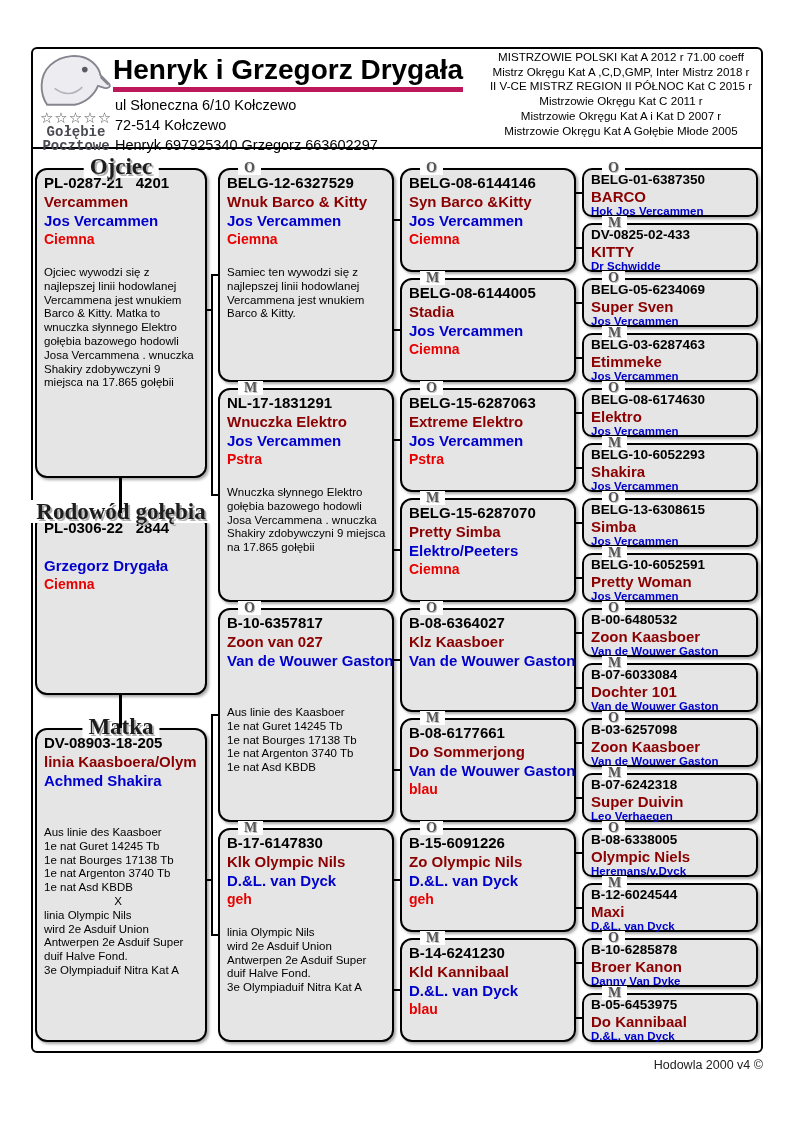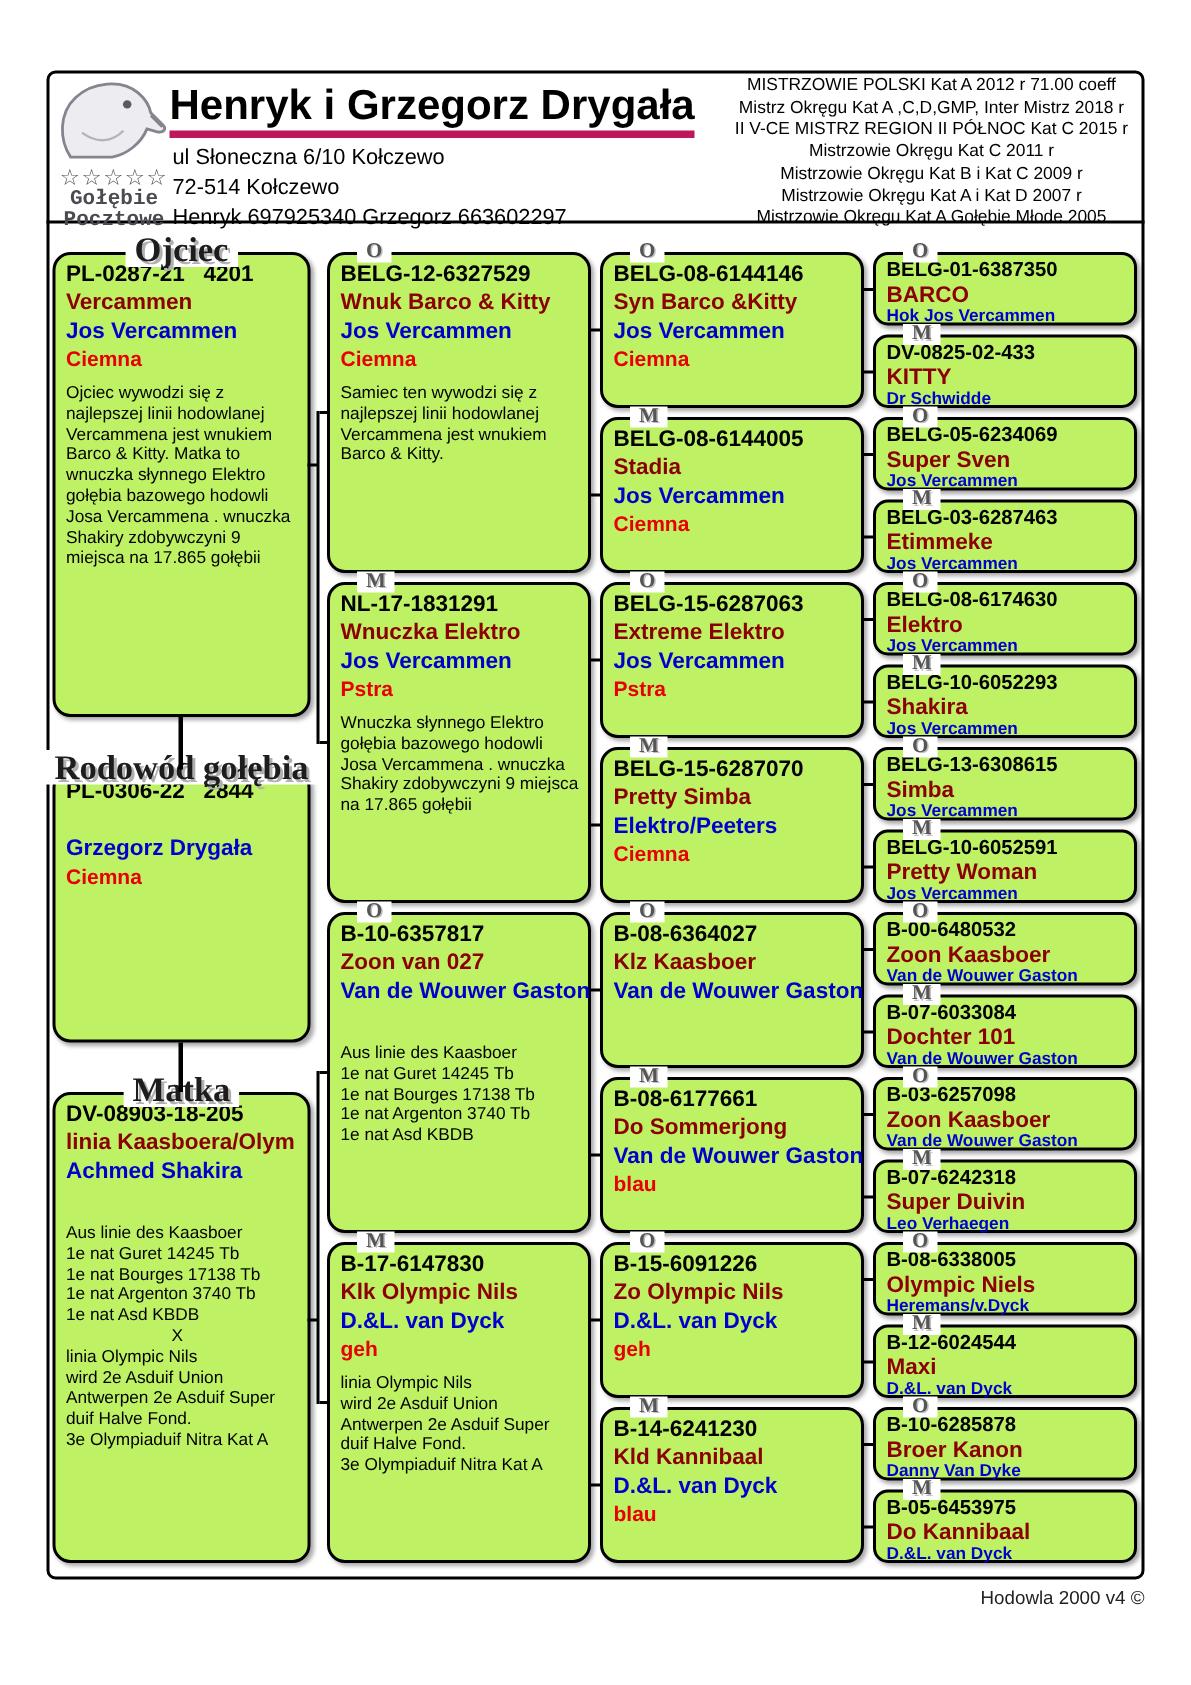--- a/index.html
+++ b/index.html
@@ -13,33 +13,33 @@
   .logo{position:absolute;left:36px;top:52px;width:80px;text-align:center;line-height:1;}
   .logo .stars{font-size:15px;color:#555;letter-spacing:1px;margin-top:1px;}
   .logo .brand{font-family:Liberation Mono, monospace;font-weight:bold;font-size:14px;color:#4a4a52;}
   .owner-name{position:absolute;left:113px;top:54px;font-size:28px;font-weight:bold;
               border-bottom:5px solid #be185d;padding-bottom:1px;white-space:nowrap;text-align:center;}
   .address{position:absolute;left:115px;top:95px;font-size:14.5px;line-height:1.38;}
   .achievements{position:absolute;left:480px;top:50px;width:282px;text-align:center;
                 font-size:11.6px;line-height:1.27;}
 
   
-  .box{position:absolute;background:#bef264;border:2px solid #000;border-radius:12px;
+  .box{position:absolute;background:#e5e5e5;border:2px solid #000;border-radius:12px;
        box-shadow:2px 2px 3px rgba(0,0,0,.35);padding:4px 3px 0 7px;box-sizing:border-box;}
   .box.small{border-radius:10px;padding-top:2px;}
   .legend{position:absolute;background:#fff;padding:0 6px;
           font-family:"Liberation Serif",serif;font-weight:bold;line-height:1;}
   .legend.sex{top:-9px;left:18px;font-size:14px;color:#555;text-shadow:1px 1px 0 #c0c0c0;}
   .legend.big{top:-15px;left:50%;transform:translateX(-50%);font-size:23px;color:#1d1d1d;
               text-shadow:2px 2px 0 #b0b0b0;white-space:nowrap;}
   .ring{font-weight:bold;font-size:15px;color:#000;min-height:19px;white-space:pre;}
   .name{font-weight:bold;font-size:15px;color:#8B0000;min-height:19px;white-space:nowrap;}
   .owner{font-weight:bold;font-size:15px;color:#0000CD;min-height:19px;white-space:nowrap;}
   .colorline{font-weight:bold;font-size:14px;color:#E80000;min-height:18px;white-space:nowrap;}
-  .desc{font-size:11.5px;color:#000;margin-top:7px;line-height:1.2;white-space:pre-line;}
+  .desc{font-size:11.5px;color:#000;margin-top:17px;line-height:1.2;white-space:pre-line;}
   .small .ring{font-size:13.5px;min-height:16px;}
   .small .name{font-size:15px;min-height:14px;}
   .small .owner{font-size:11.5px;min-height:14px;}
   .conn{position:absolute;background:#000;}
 
   
   .credit{position:absolute;right:31px;top:1058px;font-size:12.5px;color:#222;}
 </style>
 </head>
 <body>
@@ -66,21 +66,20 @@
     <div>ul Słoneczna 6/10 Kołczewo</div>
     <div>72-514 Kołczewo</div>
     <div>Henryk 697925340 Grzegorz 663602297</div>
   </div>
 
   <div class="achievements">
     <div>MISTRZOWIE POLSKI Kat A  2012 r 71.00 coeff</div>
     <div>Mistrz Okręgu Kat A ,C,D,GMP, Inter Mistrz 2018 r</div>
     <div>II V-CE MISTRZ REGION II PÓŁNOC Kat C 2015 r</div>
     <div>Mistrzowie Okręgu Kat C 2011 r</div>
-    <div>Mistrzowie Okręgu Kat B i Kat C 2009 r</div>
     <div>Mistrzowie Okręgu Kat A i Kat D 2007 r</div>
     <div>Mistrzowie Okręgu Kat A Gołębie Młode 2005</div>
   </div>
 
   <div id="tree">
       <div class="box" style="left: 35px; top: 168px; width: 172px; height: 310px;">
     <span class="legend big">Ojciec</span>
     <div class="ring">PL-0287-21&nbsp;&nbsp;&nbsp;4201</div>
     <div class="name">Vercammen</div>
     <div class="owner">Jos Vercammen</div>

